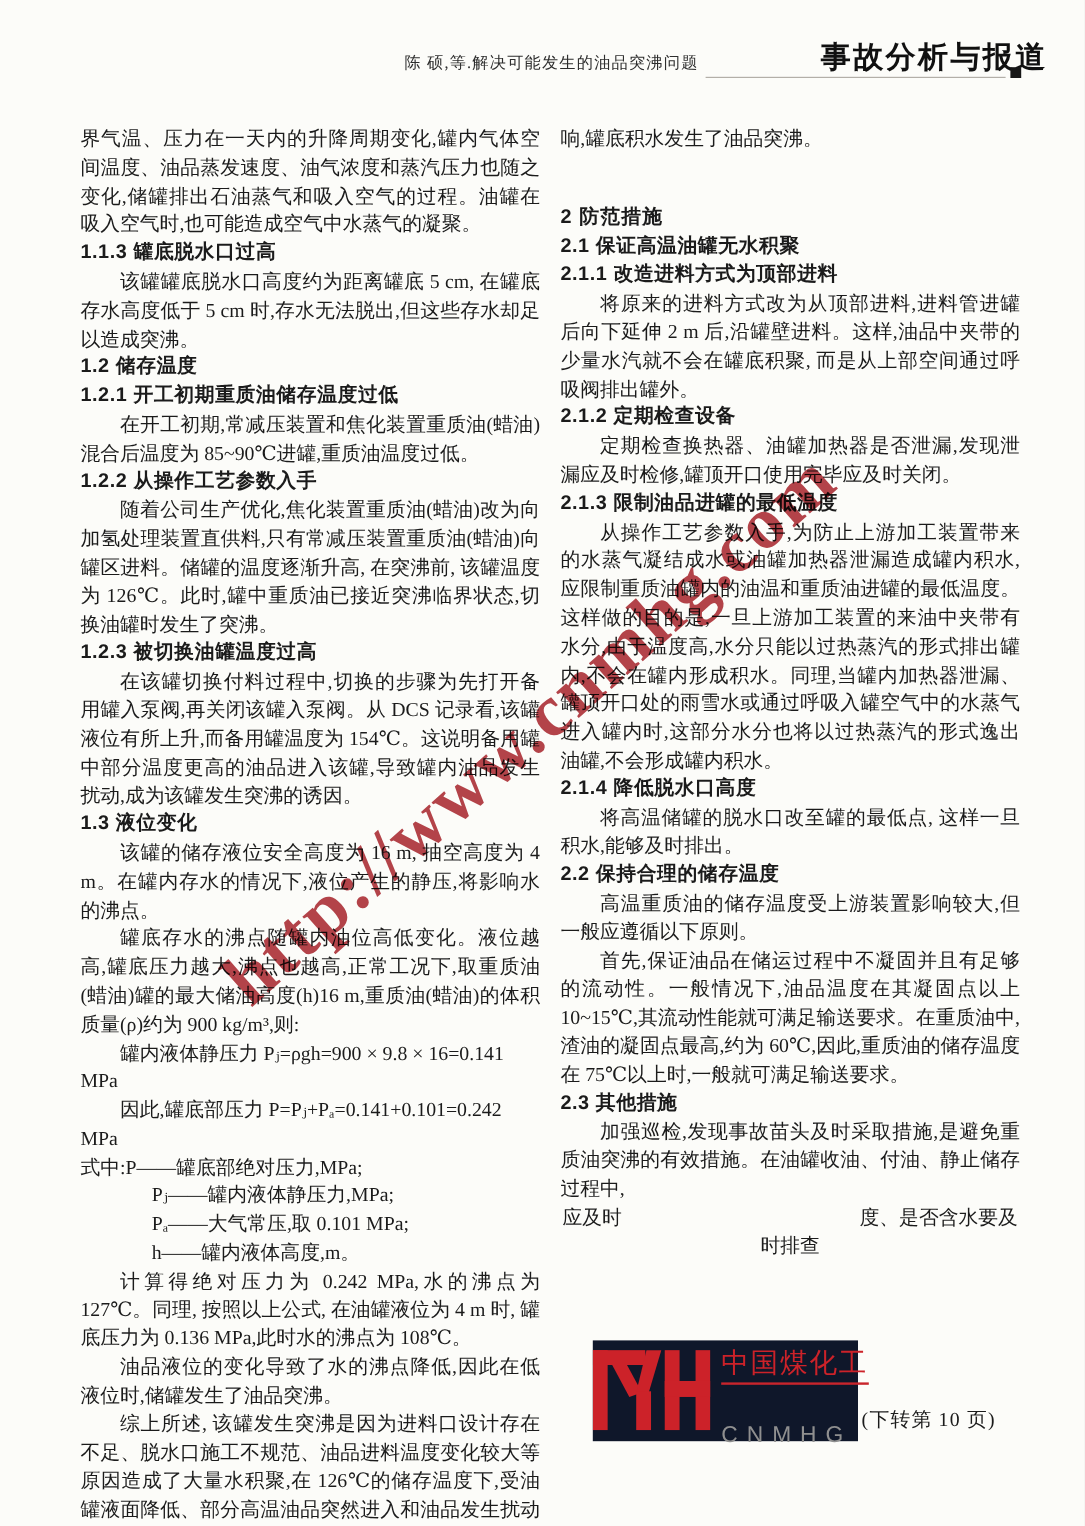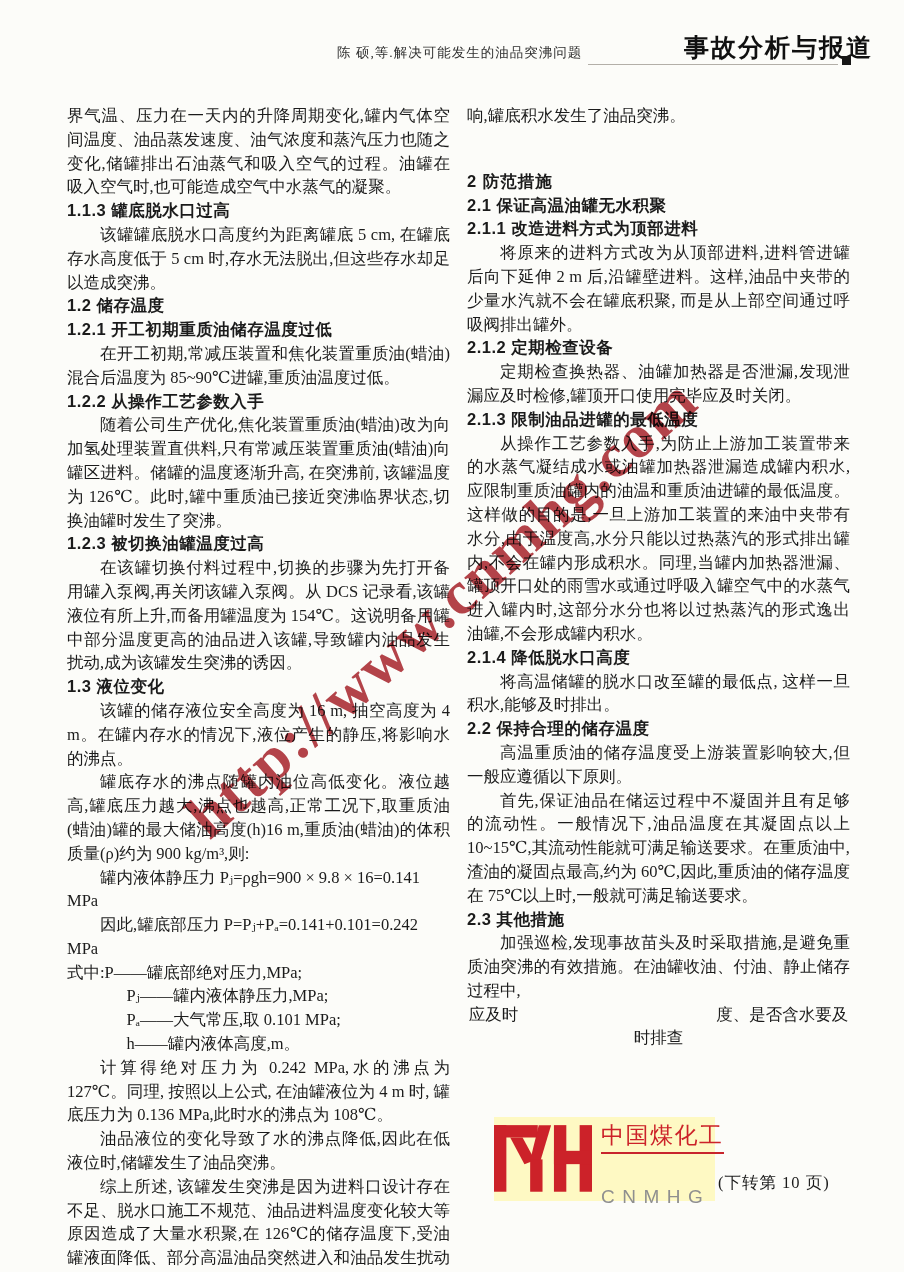--- a/index.html
+++ b/index.html
@@ -54,21 +54,21 @@
     position:absolute;left:196px;top:790px;
     transform:rotate(-41.5deg);transform-origin:0 50%;
     font-family:"Liberation Serif","DejaVu Serif",serif;
     font-weight:700;font-size:62px;letter-spacing:2px;
     opacity:0.85;mix-blend-mode:multiply;
     white-space:nowrap;z-index:5;pointer-events:none;
   }
   
   .logo-box{
     position:absolute;left:494px;top:1117px;width:221px;height:84px;
-    background:#fef9c3;z-index:10;
+    background:#0f172a;z-index:10;
     display:flex;align-items:flex-start;
   }
   .logo-mark{flex:0 0 auto;margin-top:3px;}
   .logo-text{margin-left:9px;margin-top:6px;}
   .logo-cn{
     font-size:23px;line-height:26px;letter-spacing:1.5px;
     padding-bottom:3px;border-bottom:2px solid #c8252c;white-space:nowrap;
   }
   .logo-en{
     font-family:"Liberation Sans","DejaVu Sans",sans-serif;

